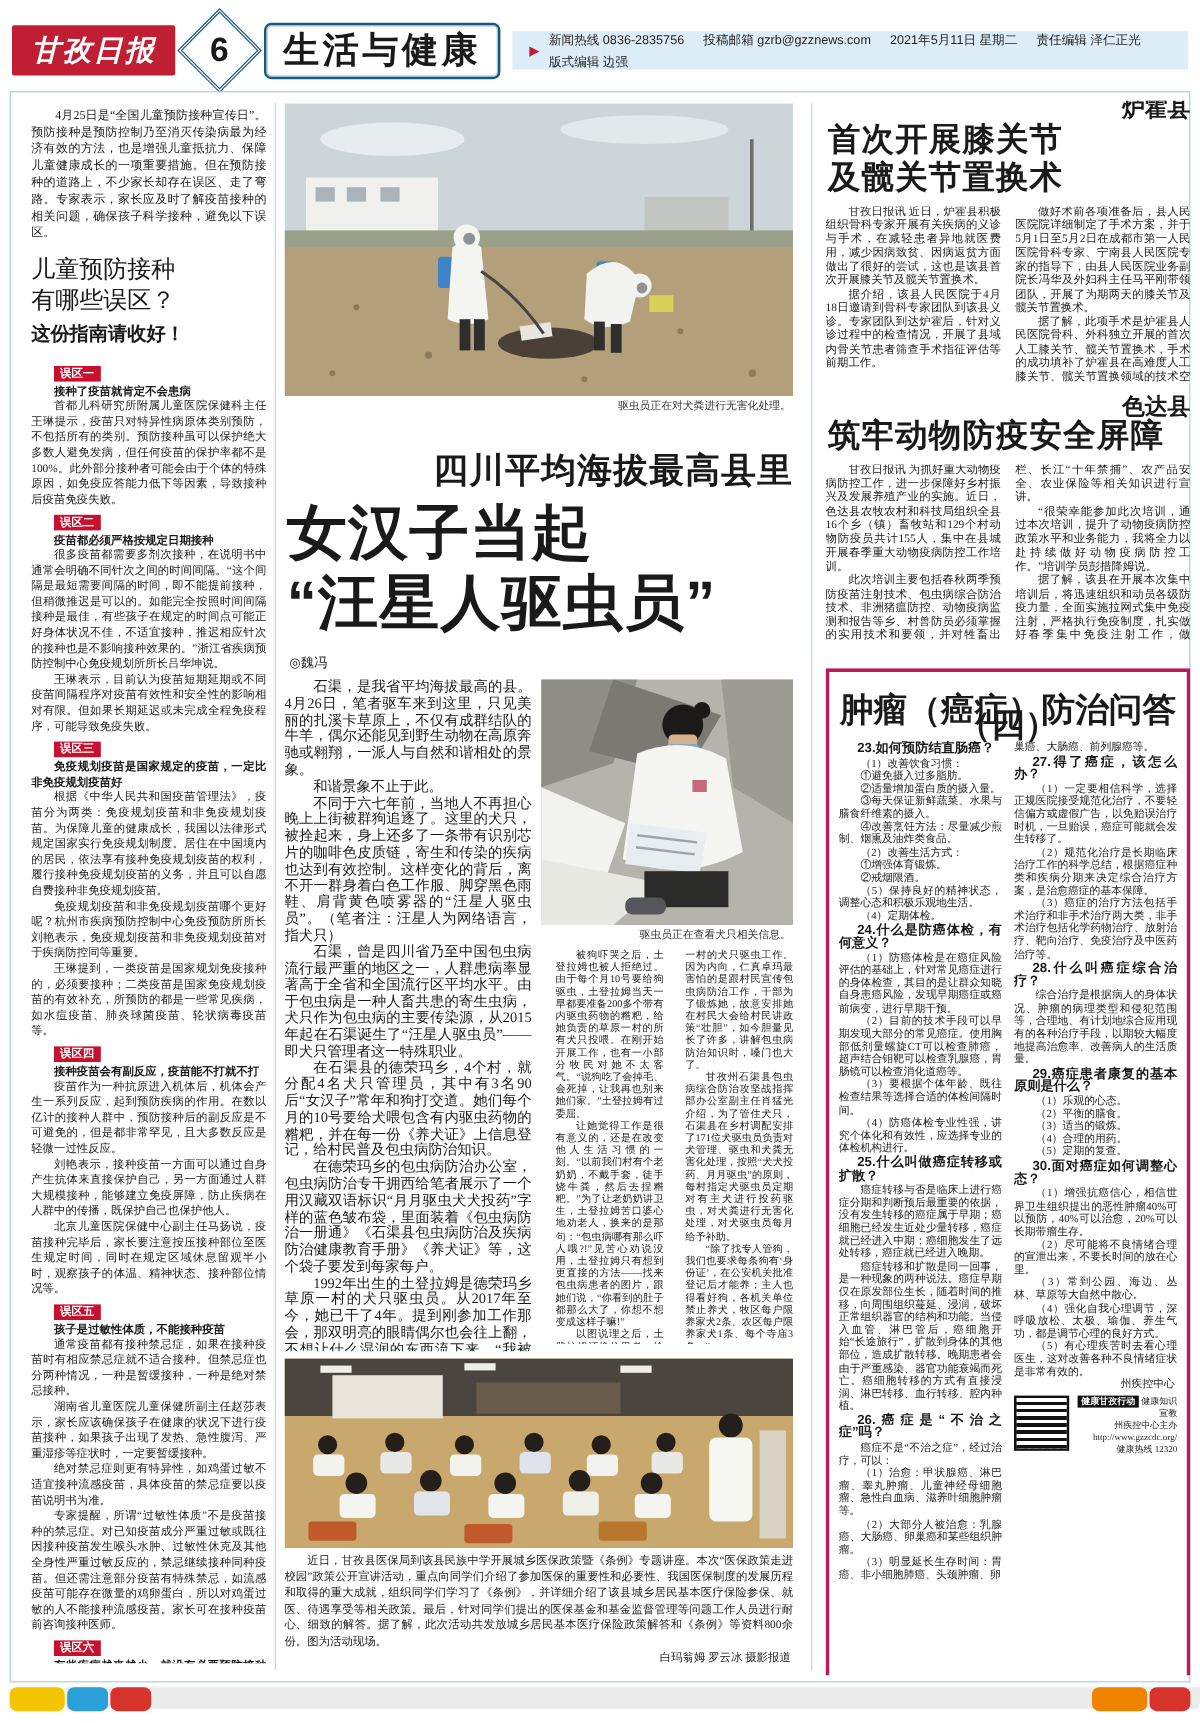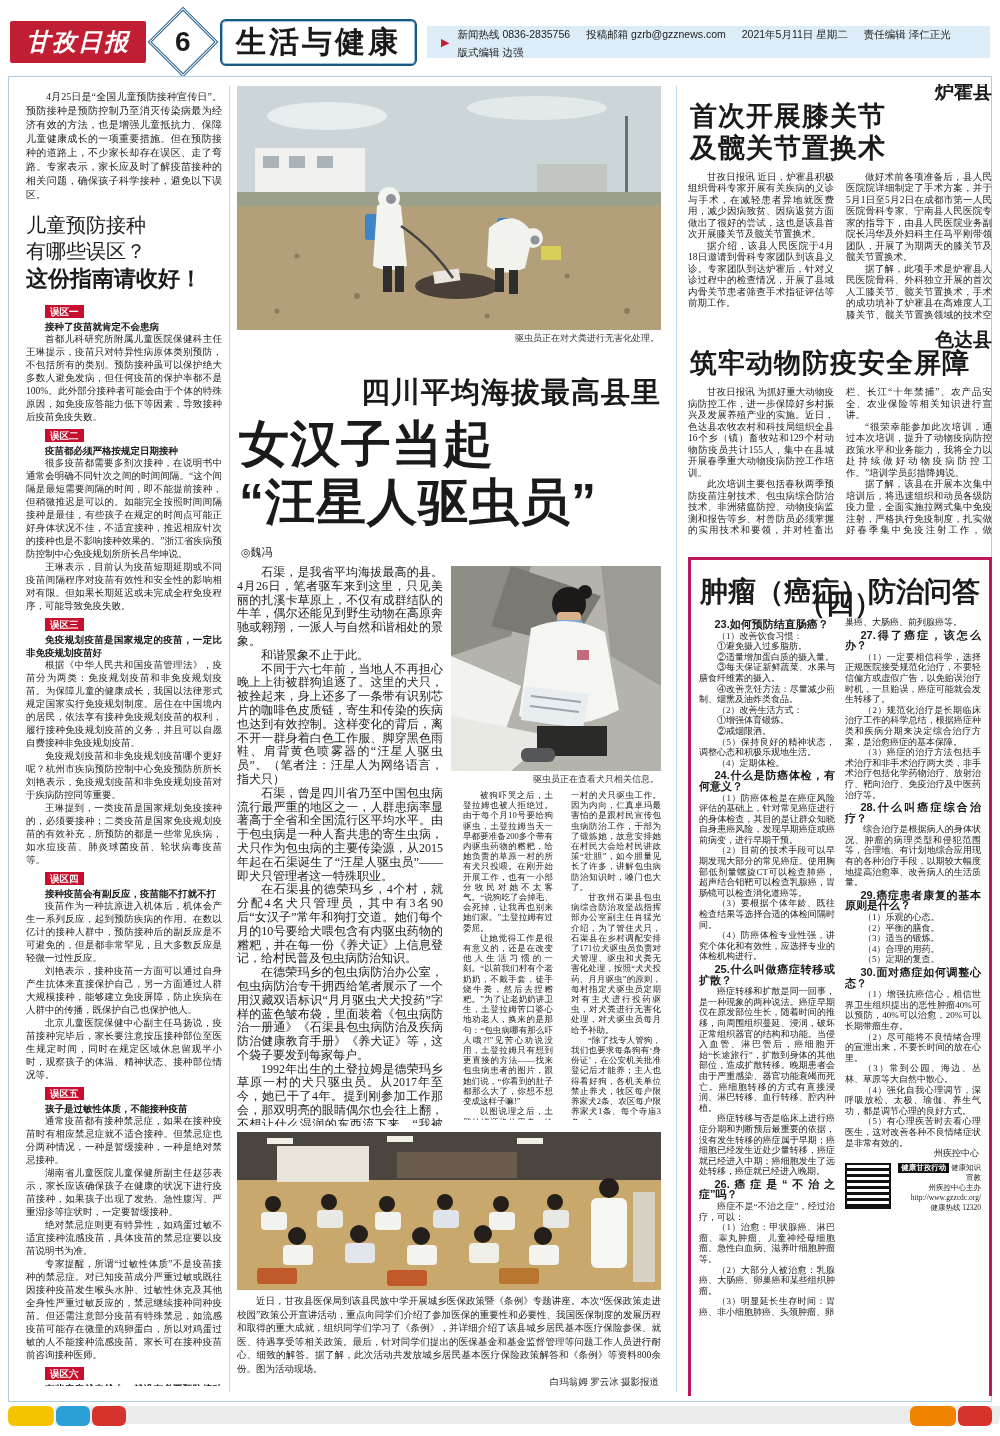--- a/index.html
+++ b/index.html
@@ -28,21 +28,21 @@
   .t-label{display:inline-block;background:#c8102e;color:#fff;padding:0 5px;margin:5px 0 2px 2em;
            font-weight:bold;text-indent:0;font-family:"Liberation Sans",sans-serif;}
   .t-credit{text-align:right;text-indent:0;padding-right:2px;}
   .t-cont{text-indent:0;}
   .t-q{font-weight:bold;text-indent:1.4em;font-size:11px;margin:2px 0 1px 0;font-family:"Liberation Sans",sans-serif;}
   
   #left-col{position:absolute;left:26px;top:90px;width:196px;height:1296px;overflow:hidden;
             font-size:9.5px;line-height:13px;}
   #left-title{margin:10px 0 6px 0;font-family:"Liberation Sans",sans-serif;}
   #left-title .l1{font-size:20px;line-height:26px;}
-  #left-title .l3{font-size:22px;line-height:30px;font-weight:bold;}
+  #left-title .l3{font-size:16px;line-height:30px;font-weight:bold;}
   
   #center-col{position:absolute;left:237px;top:86px;width:424px;height:1308px;overflow:hidden;}
   .photo{display:block;border:0;}
   .caption{font-size:9px;text-align:right;color:#333;line-height:13px;margin:2px 2px 0 0;}
   #kicker{font-size:29px;font-weight:bold;font-family:"Liberation Sans",sans-serif;margin:28px 0 2px 2px;letter-spacing:1px;text-align:right;}
   #main-title{font-size:50px;line-height:58px;font-weight:bold;font-family:"Liberation Sans",sans-serif;letter-spacing:1px;margin-left:2px;}
   #byline{font-size:11px;margin:14px 0 6px 4px;}
   #center-body{display:flex;gap:8px;height:560px;overflow:hidden;}
   #lead-col{width:206px;font-size:12px;line-height:13.8px;overflow:hidden;}
   #right-stack{width:210px;}
@@ -287,22 +287,22 @@
             <div class="blk t-p">①增强体育锻炼。</div>
             <div class="blk t-p">②戒烟限酒。</div>
             <div class="blk t-p">（5）保持良好的精神状态，调整心态和积极乐观地生活。</div>
             <div class="blk t-p">（4）定期体检。</div>
             <div class="blk t-q">24.什么是防癌体检，有何意义？</div>
             <div class="blk t-p">（1）防癌体检是在癌症风险评估的基础上，针对常见癌症进行的身体检查，其目的是让群众知晓自身患癌风险，发现早期癌症或癌前病变，进行早期干预。</div>
             <div class="blk t-p">（2）目前的技术手段可以早期发现大部分的常见癌症。使用胸部低剂量螺旋CT可以检查肺癌，超声结合钼靶可以检查乳腺癌，胃肠镜可以检查消化道癌等。</div>
             <div class="blk t-p">（3）要根据个体年龄、既往检查结果等选择合适的体检间隔时间。</div>
             <div class="blk t-p">（4）防癌体检专业性强，讲究个体化和有效性，应选择专业的体检机构进行。</div>
             <div class="blk t-q">25.什么叫做癌症转移或扩散？</div>
+            <div class="blk t-p">癌症转移与否是临床上进行癌症分期和判断预后最重要的依据，没有发生转移的癌症属于早期；癌细胞已经发生近处少量转移，癌症就已经进入中期；癌细胞发生了远处转移，癌症就已经进入晚期。</div>
             <div class="blk t-p">癌症转移和扩散是同一回事，是一种现象的两种说法。癌症早期仅在原发部位生长，随着时间的推移，向周围组织蔓延、浸润，破坏正常组织器官的结构和功能。当侵入血管、淋巴管后，癌细胞开始“长途旅行”，扩散到身体的其他部位，造成扩散转移。晚期患者会由于严重感染、器官功能衰竭而死亡。癌细胞转移的方式有直接浸润、淋巴转移、血行转移、腔内种植。</div>
-            <div class="blk t-p">癌症转移与否是临床上进行癌症分期和判断预后最重要的依据，没有发生转移的癌症属于早期；癌细胞已经发生近处少量转移，癌症就已经进入中期；癌细胞发生了远处转移，癌症就已经进入晚期。</div>
             <div class="blk t-q">26.癌症是“不治之症”吗？</div>
             <div class="blk t-p">癌症不是“不治之症”，经过治疗，可以：</div>
             <div class="blk t-p">（1）治愈：甲状腺癌、淋巴瘤、睾丸肿瘤、儿童神经母细胞瘤、急性白血病、滋养叶细胞肿瘤等。</div>
             <div class="blk t-p">（2）大部分人被治愈：乳腺癌、大肠癌、卵巢癌和某些组织肿瘤。</div>
             <div class="blk t-p">（3）明显延长生存时间：胃癌、非小细胞肺癌、头颈肿瘤、卵</div>
           </div>
         <div id="qa-col2">
           <div>
               <div class="blk t-cont">巢癌、大肠癌、前列腺癌等。</div>
               <div class="blk t-q">27.得了癌症，该怎么办？</div>

